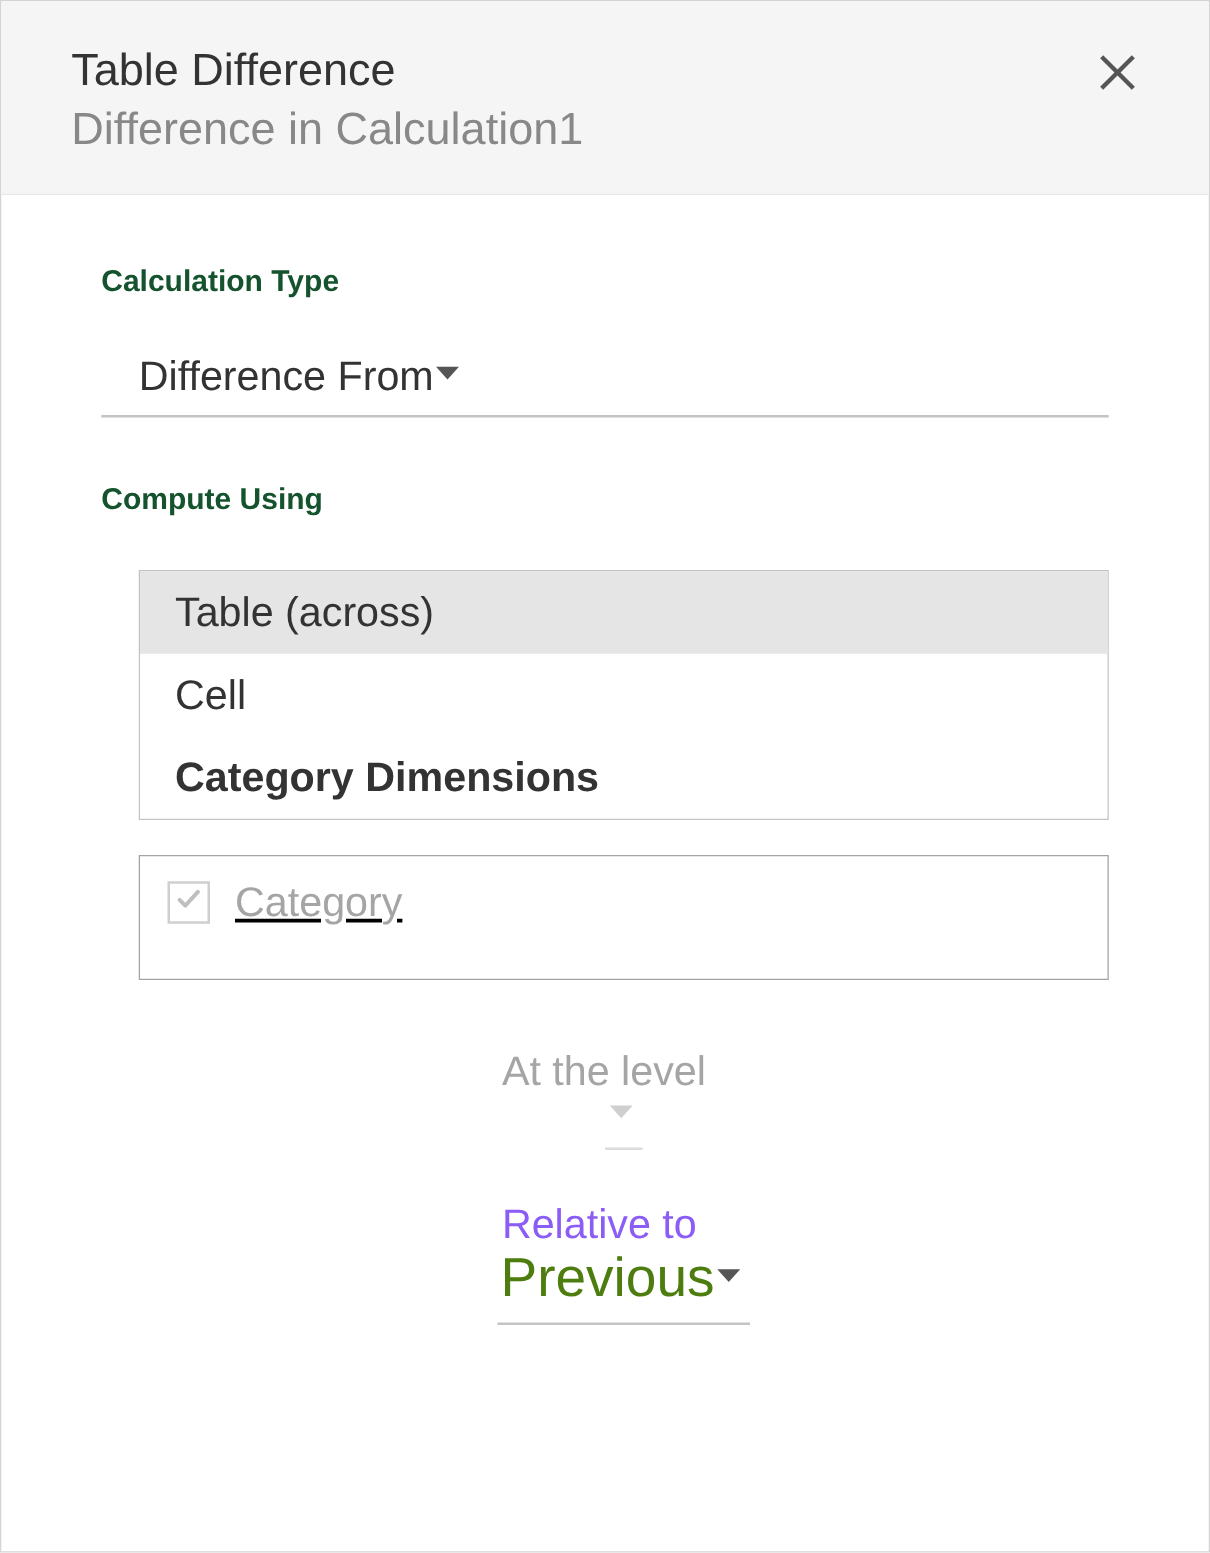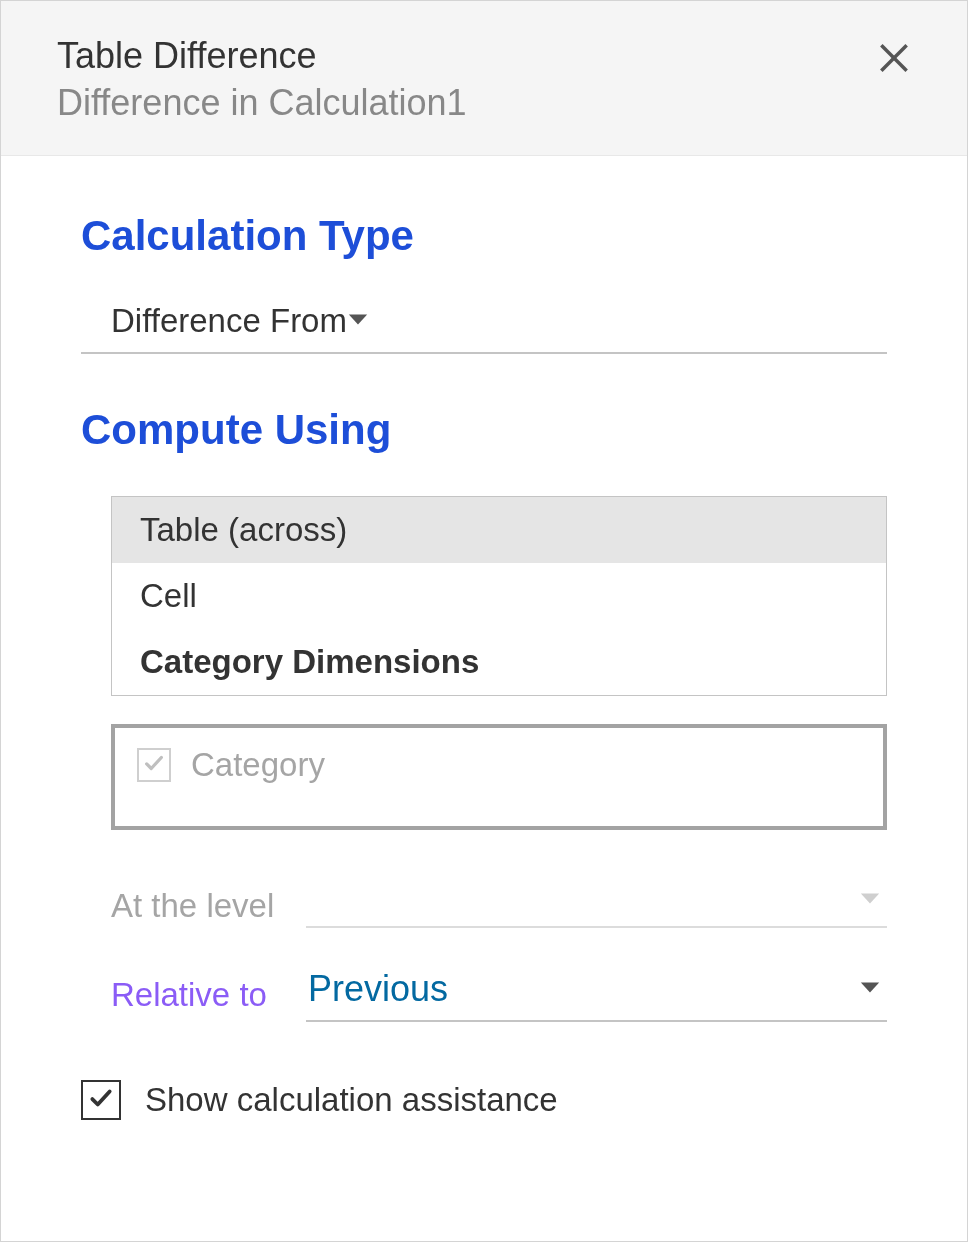--- a/index.html
+++ b/index.html
@@ -49,23 +49,23 @@
       justify-content: center;
     }
     .close-btn svg {
       width: 38px;
       height: 38px;
     }
     .dialog-body {
       padding: 56px 80px 0 80px;
     }
     .section-label {
-      font-size: 42px;
+      font-size: 24px;
       font-weight: 700;
-      color: #1d4ed8;
+      color: #14532d;
       margin-bottom: 42px;
     }
     .dropdown {
       display: flex;
       align-items: center;
       justify-content: flex-start;
       border-bottom: 2px solid #c4c4c4;
       padding: 0 6px 12px 30px;
       margin-bottom: 52px;
       cursor: pointer;
@@ -92,24 +92,25 @@
       color: #333;
       cursor: pointer;
     }
     .listbox-item.selected {
       background: #e5e5e5;
     }
     .listbox-item.bold {
       font-weight: 700;
     }
     .dimbox {
-      border: 4px solid #a3a3a3;
+      border: 1px solid #a3a3a3;
       margin-left: 30px;
       padding: 18px 22px 42px 22px;
       margin-bottom: 54px;
+      text-decoration: underline;
     }
     .dim-row {
       display: flex;
       align-items: center;
       gap: 20px;
     }
     .checkbox {
       width: 34px;
       height: 34px;
       border: 2px solid #bfbfbf;
@@ -127,20 +128,21 @@
     }
     .dim-label {
       font-size: 33px;
       color: #a5a5a5;
     }
     .row-control {
       display: flex;
       align-items: center;
       margin-left: 30px;
       margin-bottom: 40px;
+      flex-direction: column;
     }
     .row-label {
       font-size: 33px;
       color: #8b5cf6;
       width: 195px;
       flex-shrink: 0;
     }
     .row-label.disabled {
       color: #a5a5a5;
     }
@@ -150,22 +152,22 @@
       align-items: center;
       justify-content: space-between;
       border-bottom: 2px solid #c4c4c4;
       padding: 0 6px 10px 2px;
       min-height: 44px;
     }
     .row-underline.disabled {
       border-bottom-color: #dcdcdc;
     }
     .row-underline .value {
-      font-size: 36px;
-      color: #0369a1;
+      font-size: 44px;
+      color: #4d7c0f;
     }
     .row-underline.disabled .value {
       color: #bbb;
     }
     .row-underline .caret-wrap {
       color: #555;
     }
     .row-underline.disabled .caret-wrap {
       color: #cfcfcf;
     }
@@ -262,24 +264,14 @@
     <div class="row-underline">
       <span class="value">Previous</span>
       <span class="caret-wrap">
         <svg viewBox="0 0 24 14">
             <polygon points="2,2 22,2 12,13" fill="currentColor"></polygon>
           </svg>
       </span>
     </div>
   </div>
 
-  <div class="show-assist">
-    <span class="checkbox">
-      <span>
-        <svg viewBox="0 0 24 24" fill="none" stroke="#333" stroke-width="3.5" stroke-linecap="round" stroke-linejoin="round">
-          <polyline points="4,13 9,18 20,6"></polyline>
-        </svg>
-      </span>
-    </span>
-    <span class="show-assist-label">Show calculation assistance</span>
-  </div>
 
 </div>
 
 </body></html>

